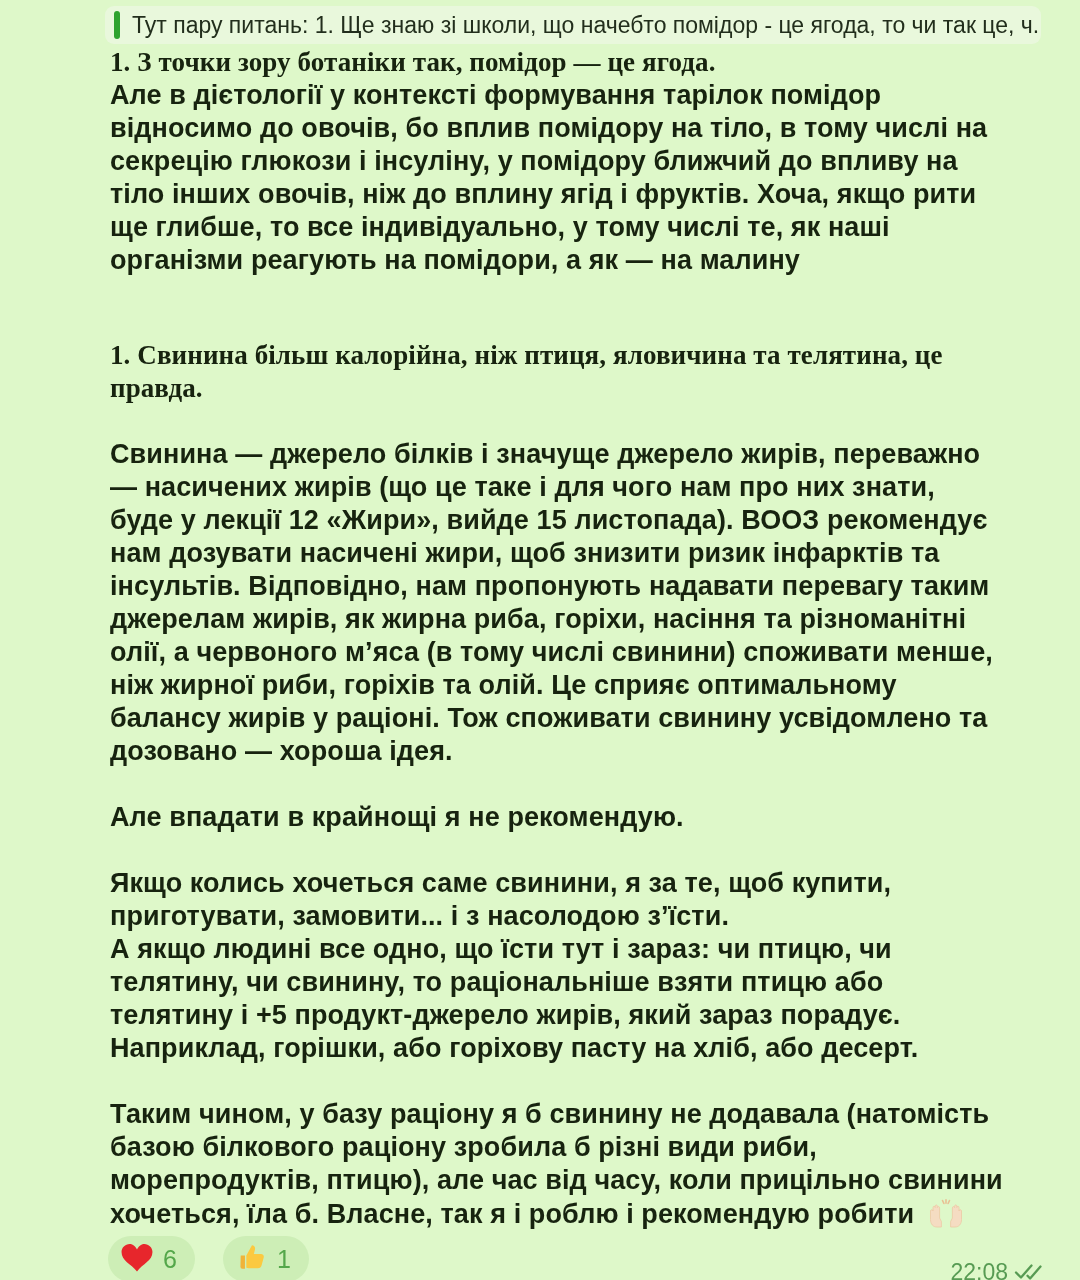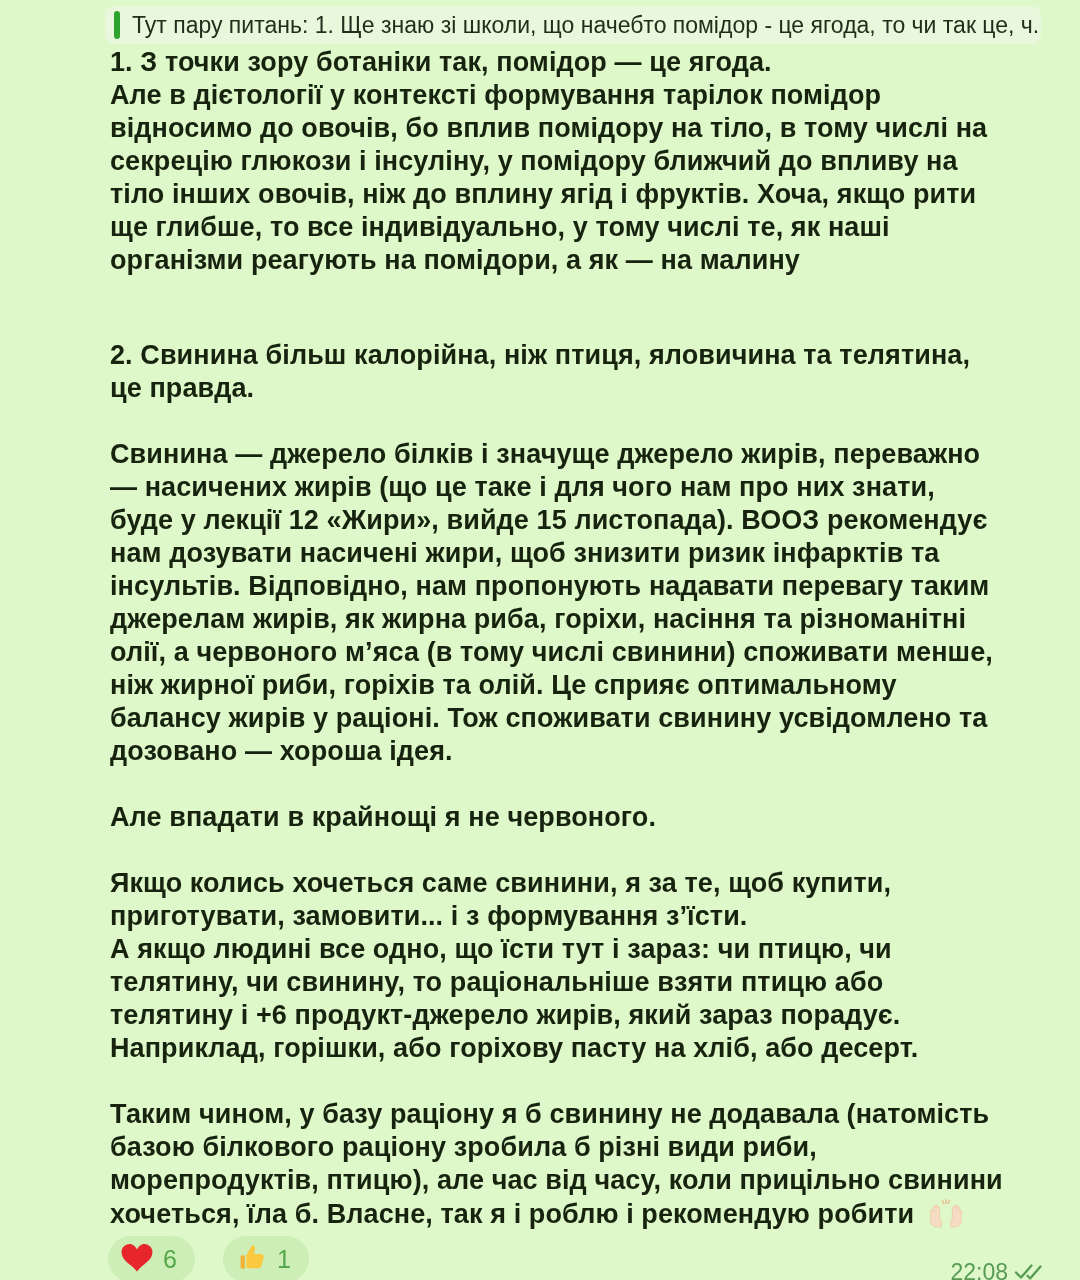--- a/index.html
+++ b/index.html
@@ -25,21 +25,21 @@
     font-size:23px;line-height:38px;color:#222e1c;
     white-space:nowrap;overflow:hidden;flex:1 1 auto;
   }
   
   .msg-text{
     position:absolute;left:110px;top:46px;width:895px;
     font-size:27px;line-height:33px;
     letter-spacing:0.1px;
   }
   .para{margin:0;font-weight:bold;}
-  .para.bold{font-weight:bold;}
+  .para.bold{font-weight:bold;font-family:Liberation Serif, serif;}
   .spacer{height:33px;}
   .spacer-lg{height:62px;}
   .hands-icon{display:inline-block;vertical-align:-6px;margin-left:6px;}
   
   .reactions{
     position:absolute;left:108px;bottom:-2px;
     display:flex;gap:28px;align-items:center;
   }
   .reaction-pill{
     height:46px;border-radius:23px;background:#cdeeb6;
@@ -62,28 +62,28 @@
 
 <div class="quote">
   <div class="quote-bar"></div>
   <div class="quote-text">Тут пару питань: 1. Ще знаю зі школи, що начебто помідор - це ягода, то чи так це, ч...</div>
 </div>
 
 <div class="msg-text">
   <div class="para bold">1. З точки зору ботаніки так, помідор — це ягода.</div>
   <div class="para">Але в дієтології у контексті формування тарілок помідор відносимо до овочів, бо вплив помідору на тіло, в тому числі на секрецію глюкози і інсуліну, у помідору ближчий до впливу на тіло інших овочів, ніж до вплину ягід і фруктів. Хоча, якщо рити ще глибше, то все індивідуально, у тому числі те, як наші організми реагують на помідори, а як — на малину</div>
   <div class="spacer-lg"></div>
-  <div class="para bold">2. Свинина більш калорійна, ніж птиця, яловичина та телятина, це правда.</div>
+  <div class="para bold">1. Свинина більш калорійна, ніж птиця, яловичина та телятина, це правда.</div>
   <div class="spacer"></div>
   <div class="para">Свинина — джерело білків і значуще джерело жирів, переважно — насичених жирів (що це таке і для чого нам про них знати, буде у лекції 12 «Жири», вийде 15 листопада). ВООЗ рекомендує нам дозувати насичені жири, щоб знизити ризик інфарктів та інсультів. Відповідно, нам пропонують надавати перевагу таким джерелам жирів, як жирна риба, горіхи, насіння та різноманітні олії, а червоного м’яса (в тому числі свинини) споживати менше, ніж жирної риби, горіхів та олій. Це сприяє оптимальному балансу жирів у раціоні. Тож споживати свинину усвідомлено та дозовано — хороша ідея.</div>
   <div class="spacer"></div>
-  <div class="para">Але впадати в крайнощі я не червоного.</div>
+  <div class="para">Але впадати в крайнощі я не рекомендую.</div>
   <div class="spacer"></div>
-  <div class="para">Якщо колись хочеться саме свинини, я за те, щоб купити, приготувати, замовити... і з формування з’їсти.</div>
-  <div class="para">А якщо людині все одно, що їсти тут і зараз: чи птицю, чи телятину, чи свинину, то раціональніше взяти птицю або телятину і +6 продукт-джерело жирів, який зараз порадує. Наприклад, горішки, або горіхову пасту на хліб, або десерт.</div>
+  <div class="para">Якщо колись хочеться саме свинини, я за те, щоб купити, приготувати, замовити... і з насолодою з’їсти.</div>
+  <div class="para">А якщо людині все одно, що їсти тут і зараз: чи птицю, чи телятину, чи свинину, то раціональніше взяти птицю або телятину і +5 продукт-джерело жирів, який зараз порадує. Наприклад, горішки, або горіхову пасту на хліб, або десерт.</div>
   <div class="spacer"></div>
   <div class="para">
     <span>Таким чином, у базу раціону я б свинину не додавала (натомість базою білкового раціону зробила б різні види риби, морепродуктів, птицю), але час від часу, коли прицільно свинини хочеться, їла б. Власне, так я і роблю і рекомендую робити</span>
     <span class="hands-icon">
       <svg width="36" height="32" viewBox="0 0 36 32">
         <g fill="#f5dcc2" stroke="#ecc9a4" stroke-width="0.8">
           <path d="M9 30 C5 30 2.5 27 2.5 22.5 L2.5 14 C2.5 12.3 5 12.3 5 14 L5 10.5 C5 8.8 7.2 8.8 7.2 10.5 L7.2 9.2 C7.2 7.5 9.4 7.5 9.4 9.2 L9.4 10.6 C9.4 9.2 11.6 9.2 11.6 10.8 L11.6 21 L13.4 24.5 L13.4 30 Z"></path>
           <path d="M27 30 C31 30 33.5 27 33.5 22.5 L33.5 14 C33.5 12.3 31 12.3 31 14 L31 10.5 C31 8.8 28.8 8.8 28.8 10.5 L28.8 9.2 C28.8 7.5 26.6 7.5 26.6 9.2 L26.6 10.6 C26.6 9.2 24.4 9.2 24.4 10.8 L24.4 21 L22.6 24.5 L22.6 30 Z"></path>
         </g>
         <g stroke="#e9bf93" stroke-width="1.6" stroke-linecap="round" fill="none">

